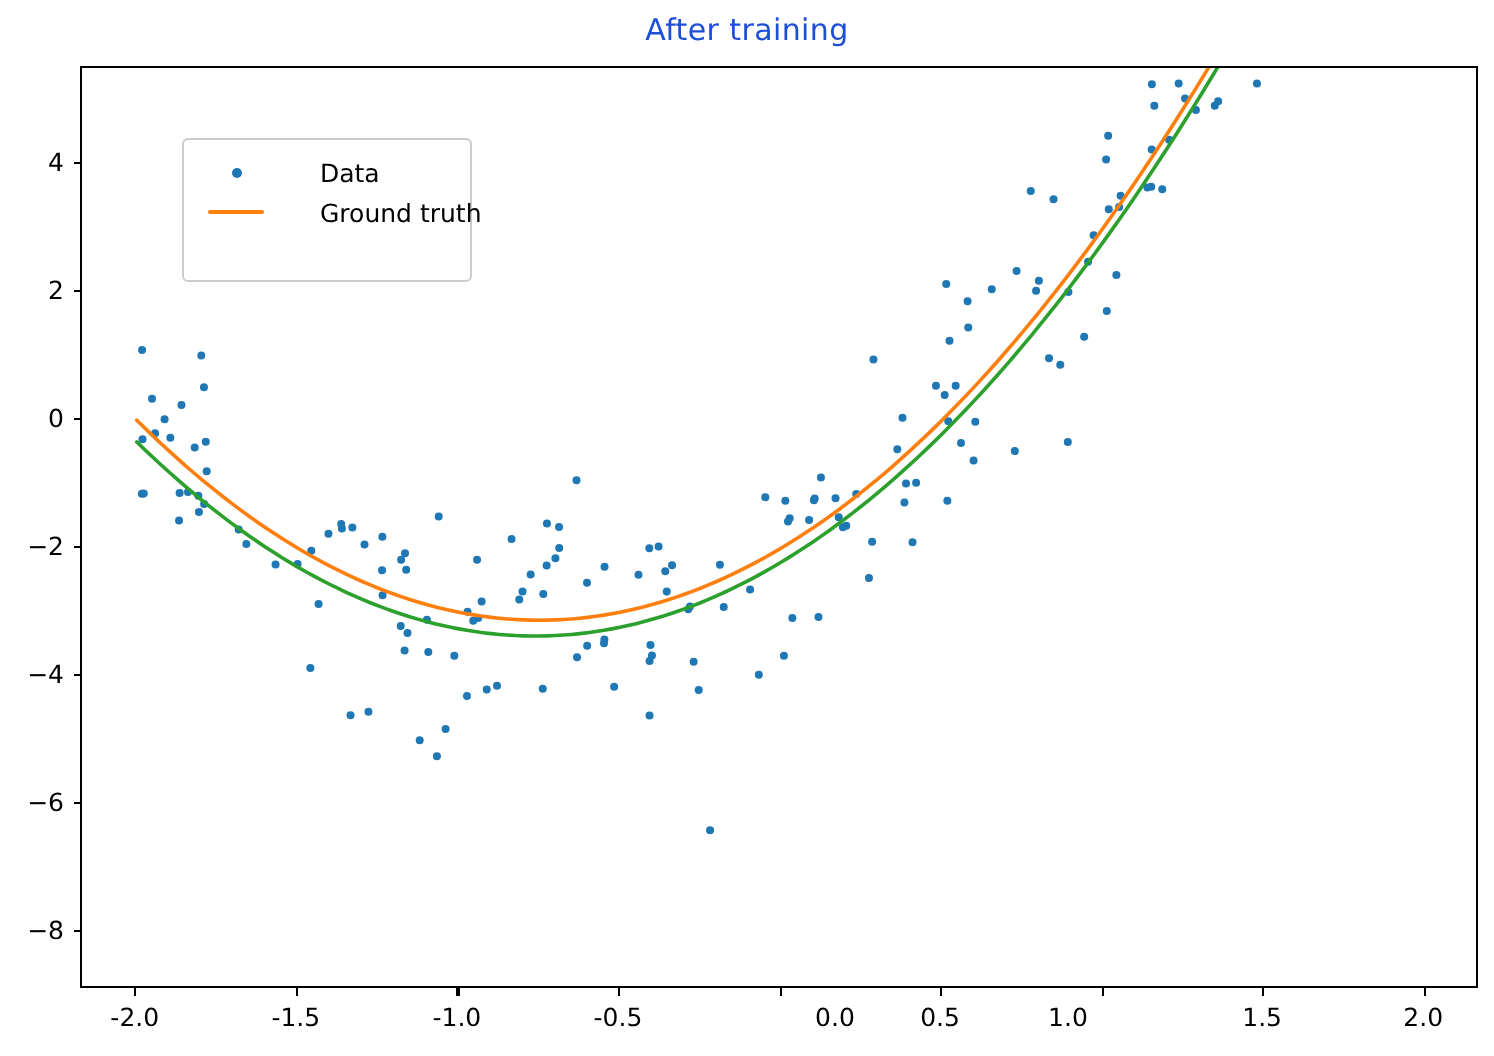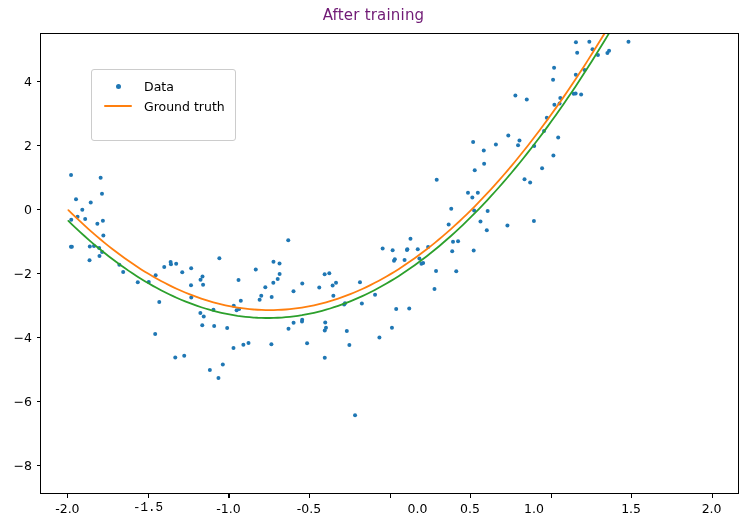--- a/index.html
+++ b/index.html
@@ -1,38 +1,38 @@
 <!DOCTYPE html>
 <html><head>
 <meta charset="utf-8">
 <style>
   html,body{margin:0;padding:0;background:#ffffff;}
   body{width:747px;height:528px;overflow:hidden;
        font-family:"DejaVu Sans","Liberation Sans",sans-serif;}
   #figure{position:relative;width:747px;height:528px;background:#ffffff;}
   #title{position:absolute;left:0;top:6px;width:747px;text-align:center;
-         font-size:15px;color:#701a75;letter-spacing:.2px;}
+         font-size:15px;color:#1d4ed8;letter-spacing:.2px;}
   #axes{position:absolute;left:40px;top:33px;width:699px;height:461px;
         border:1.1px solid #000000;box-sizing:border-box;background:#ffffff;}
   #plotsvg{position:absolute;left:0;top:0;width:699px;height:461px;display:block;}
   .tick-label{position:absolute;font-size:12.5px;color:#000000;white-space:nowrap;}
   .ytick-label{text-align:right;transform:translateY(-50%);}
   .xtick-label{transform:translateX(-50%);}
   .tick-mark{position:absolute;background:#000000;}
   .ytick-mark{width:3.5px;height:1.1px;}
   .xtick-mark{width:1.1px;height:3.5px;}
   #legend{position:absolute;left:50px;top:35px;width:145px;height:72px;
           background:#ffffff;border:1px solid #cccccc;border-radius:3px;
           box-sizing:border-box;padding:6px 8px 6px 6px;}
   .legend-row{display:flex;align-items:center;height:20px;}
   .legend-handle{width:40px;display:flex;align-items:center;justify-content:center;
                  flex:0 0 40px;}
   .legend-line{width:28px;height:2.4px;border-radius:1px;}
   .legend-dot{width:5px;height:5px;border-radius:50%;}
-  .legend-text{font-size:12.5px;color:#000000;margin-left:6px;white-space:nowrap;}
+  .legend-text{font-size:12.5px;color:#000000;margin-left:22px;white-space:nowrap;}
 </style>
 </head>
 <body>
 
 <div id="figure">
 
   <div id="title">After training</div>
 
   <div id="axes">
     <svg id="plotsvg" viewBox="0 0 699 461" preserveAspectRatio="none">
@@ -238,21 +238,21 @@
       <div class="tick-label ytick-label" style="left: 0px; width: 32px; top: 337.132px;">−4</div>
       <div class="tick-mark ytick-mark" style="left: 36.5px; top: 401.16px;"></div>
       <div class="tick-label ytick-label" style="left: 0px; width: 32px; top: 401.16px;">−6</div>
       <div class="tick-mark ytick-mark" style="left: 36.5px; top: 465.188px;"></div>
       <div class="tick-label ytick-label" style="left: 0px; width: 32px; top: 465.188px;">−8</div>
     </div>
   <div id="xtick-layer">
       <div class="tick-mark xtick-mark" style="left: 67.3802px; top: 494px;"></div>
       <div class="tick-label xtick-label" style="left: 67.3802px; top: 501px;">-2.0</div>
       <div class="tick-mark xtick-mark" style="left: 147.91px; top: 494px;"></div>
-      <div class="tick-label xtick-label" style="left: 147.91px; top: 501px; font-family: Liberation Mono, monospace;">-1.5</div>
+      <div class="tick-label xtick-label" style="left: 147.91px; top: 501px;">-1.5</div>
       <div class="tick-mark xtick-mark" style="left: 228.44px; top: 494px;"></div>
       <div class="tick-label xtick-label" style="left: 228.44px; top: 501px;">-1.0</div>
       <div class="tick-mark xtick-mark" style="left: 308.97px; top: 494px;"></div>
       <div class="tick-label xtick-label" style="left: 308.97px; top: 501px;">-0.5</div>
       <div class="tick-mark xtick-mark" style="left: 389.5px; top: 494px;"></div>
       <div class="tick-label xtick-label" style="left: 389.5px; top: 501px; margin-left: 28px;">0.0</div>
       <div class="tick-mark xtick-mark" style="left: 470.03px; top: 494px;"></div>
       <div class="tick-label xtick-label" style="left: 470.03px; top: 501px;">0.5</div>
       <div class="tick-mark xtick-mark" style="left: 550.56px; top: 494px;"></div>
       <div class="tick-label xtick-label" style="left: 534px; top: 501px;">1.0</div>

